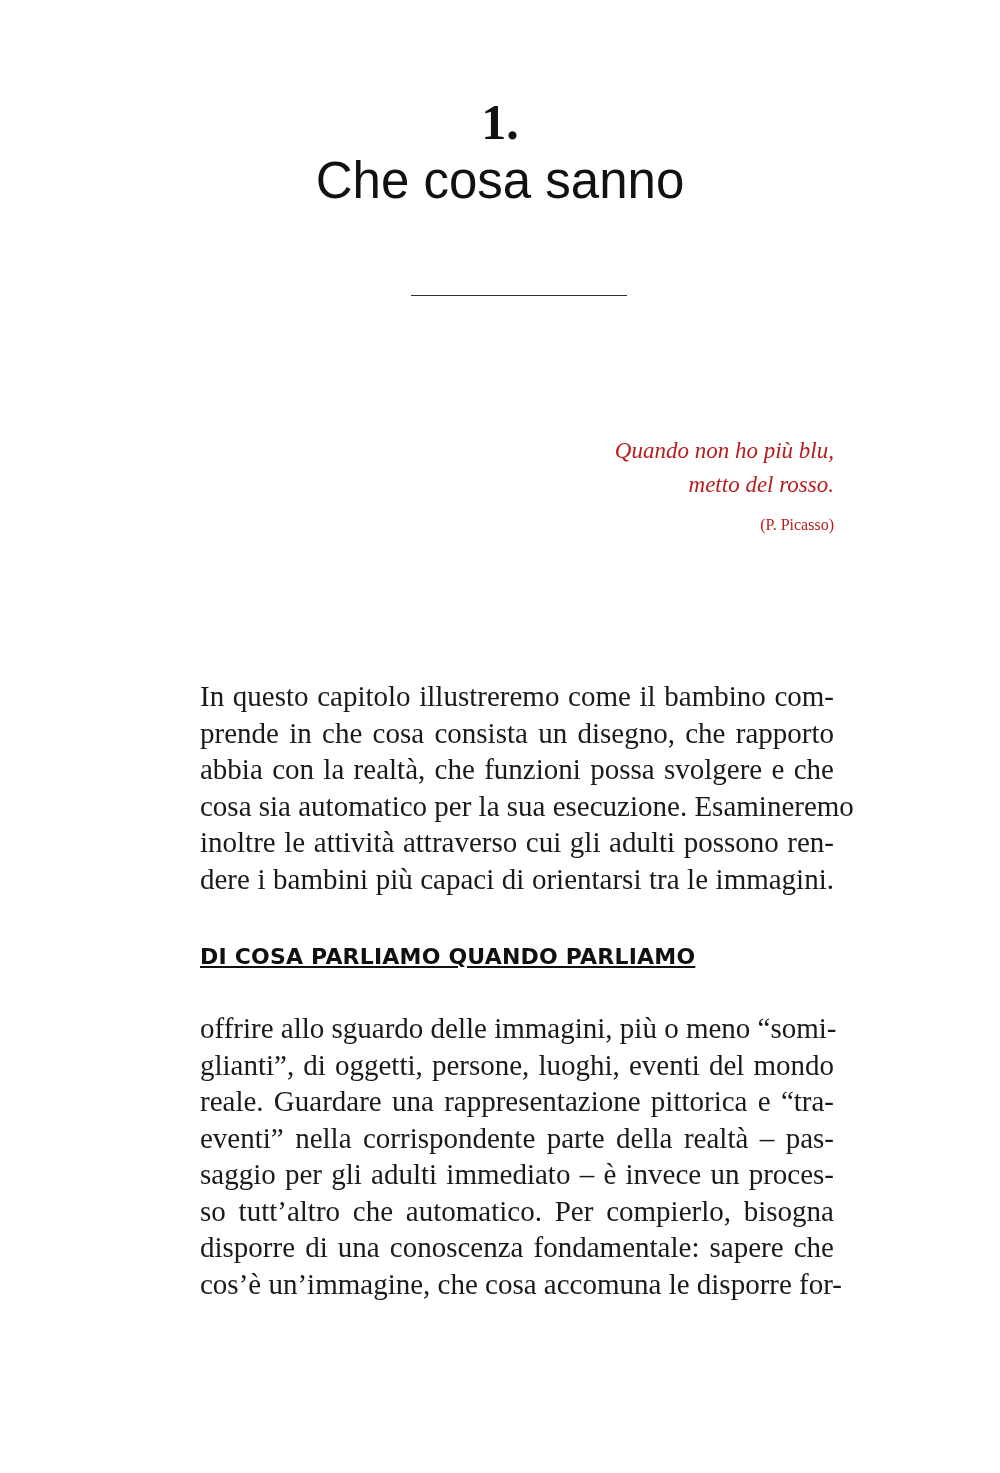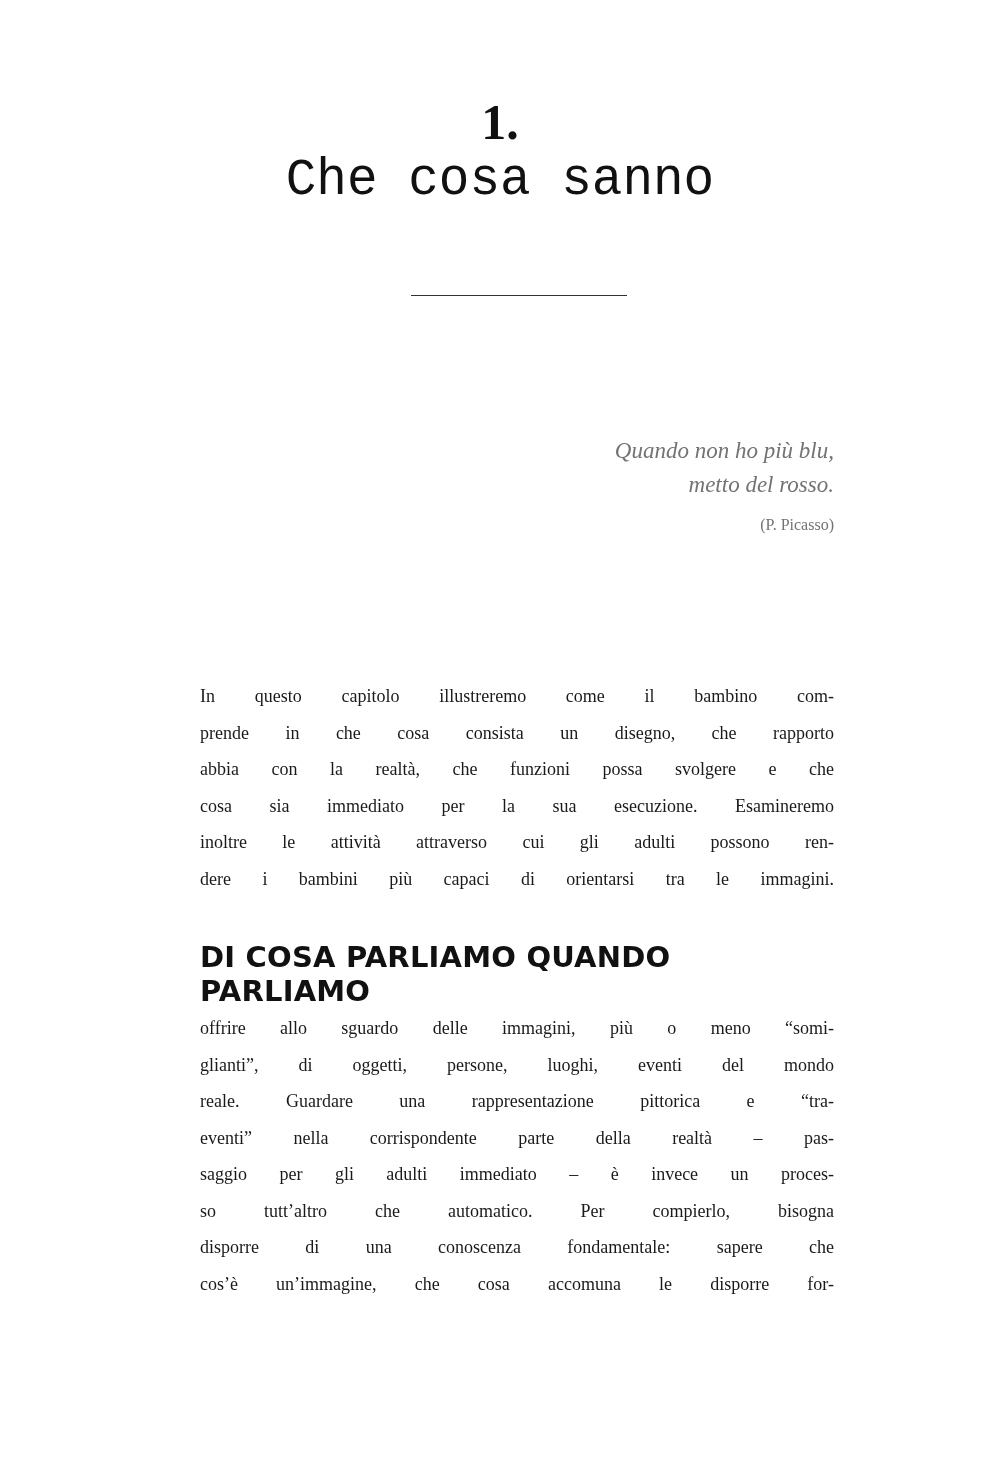--- a/index.html
+++ b/index.html
@@ -6,50 +6,50 @@
   body { width: 1000px; height: 1473px; position: relative; overflow: hidden; color: #1a1a1a; }
   .page { position: absolute; left: 0; top: 0; width: 1000px; height: 1473px; background: #fff; }
 
   .chapter-number {
     position: absolute; left: 0; width: 1000px; top: 92px;
     text-align: center; font-family: "Liberation Serif", "DejaVu Serif", serif;
     font-weight: bold; font-size: 50px; line-height: 60px; color: #111;
   }
   .chapter-title {
     position: absolute; left: 0; width: 1000px; top: 152px;
-    text-align: center; font-family: Liberation Mono, monospace;
+    text-align: center; font-family: Liberation Sans, sans-serif;
     font-size: 51px; line-height: 58px; color: #111;
   }
   .chapter-title span { display: block; }
   .title-rule {
     position: absolute; left: 411px; top: 295px; width: 216px; height: 0;
     border-top: 1.5px solid #333;
   }
 
   .epigraph {
     position: absolute; right: 166px; top: 434px; width: 400px; text-align: right;
-    font-family: "Liberation Serif", "DejaVu Serif", serif; color: #737373;
+    font-family: "Liberation Serif", "DejaVu Serif", serif; color: #b91c1c;
   }
   .epigraph .line { display: block; font-style: italic; font-size: 23px; line-height: 34px; }
   .epigraph .author { display: block; font-size: 16px; line-height: 24px; margin-top: 11px; }
 
   .body-block {
     position: absolute; left: 200px; width: 634px;
-    font-family: "Liberation Serif", "DejaVu Serif", serif; font-size: 18px; color: #1a1a1a;
+    font-family: "Liberation Serif", "DejaVu Serif", serif; font-size: 29px; color: #1a1a1a;
   }
   .body-block .tl {
     display: block; height: 36.5px; line-height: 36.5px; white-space: nowrap;
     text-align: justify; text-align-last: justify;
   }
 
   .intro { top: 678px; }
   .section-heading {
     position: absolute; left: 200px; width: 634px; top: 940px;
     font-family: "DejaVu Sans", "Liberation Sans", sans-serif; font-weight: bold;
-    font-size: 29px; line-height: 34px; color: #111; letter-spacing: 0.2px;
+    font-size: 22px; line-height: 34px; color: #111; letter-spacing: 0.2px; text-decoration: underline;
   }
   .section-heading span { display: block; }
   .section-body { top: 1010px; }
 </style>
 </head>
 <body>
 
 <div class="page">
 
   <div class="chapter-number">1.</div>
@@ -63,21 +63,21 @@
   <div class="epigraph">
     <span class="line">Quando non ho più blu,</span>
     <span class="line">metto del rosso.</span>
     <span class="author">(P. Picasso)</span>
   </div>
 
   <div class="body-block intro">
     <span class="tl">In questo capitolo illustreremo come il bambino com-</span>
     <span class="tl">prende in che cosa consista un disegno, che rapporto</span>
     <span class="tl">abbia con la realtà, che funzioni possa svolgere e che</span>
-    <span class="tl">cosa sia immediato per la sua esecuzione. Esamineremo</span>
+    <span class="tl">cosa sia automatico per la sua esecuzione. Esamineremo</span>
     <span class="tl">inoltre le attività attraverso cui gli adulti possono ren-</span>
     <span class="tl">dere i bambini più capaci di orientarsi tra le immagini.</span>
   </div>
 
   <h2 class="section-heading" style="margin:0;">
     <span>DI COSA PARLIAMO QUANDO PARLIAMO</span>
   </h2>
 
   <div class="body-block section-body">
     <span class="tl">offrire allo sguardo delle immagini, più o meno “somi-</span>

